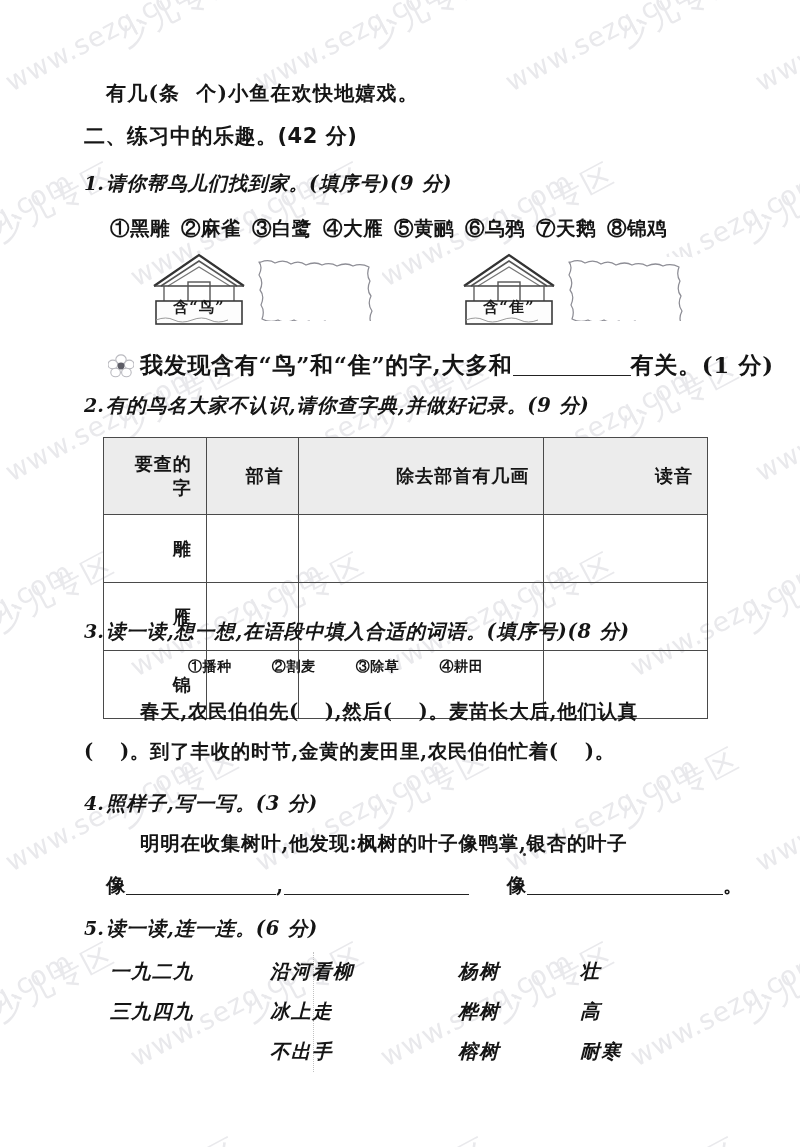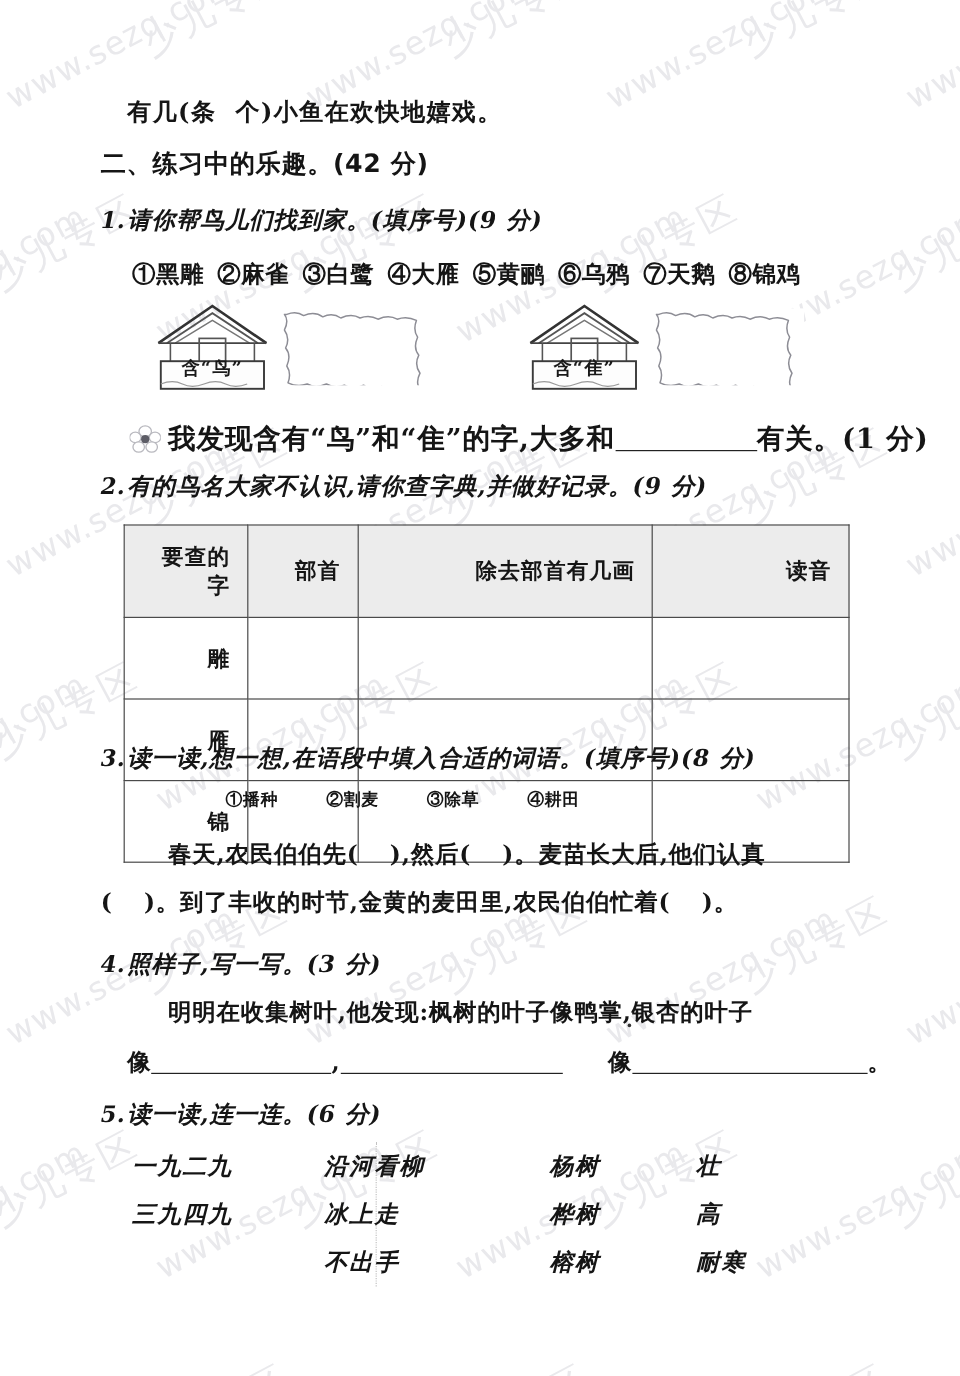--- a/index.html
+++ b/index.html
@@ -57,21 +57,21 @@
   #q1{top:170px;}
   #q1-opts{
     position:absolute;left:110px;top:215px;
     font-size:19.5px;font-weight:600;letter-spacing:.5px;
     white-space:nowrap;
   }
   #q1-opts span.opt{margin-right:11px;text-align:center;}
   #q1-opts span.opt:last-child{margin-right:0;}
 
   
-  #houses{position:absolute;left:66px;top:252px;width:640px;height:80px;}
+  #houses{position:absolute;left:88px;top:252px;width:640px;height:80px;}
   .house-group{position:absolute;top:0;height:80px;}
   .house{position:absolute;left:0;top:0;width:98px;height:74px;}
   .ansbox{
     position:absolute;top:5px;width:124px;height:64px;
     background:#fff;
   }
   .house-label{
     position:absolute;left:0;right:0;bottom:9px;
     text-align:center;font-size:15px;font-weight:700;
     letter-spacing:1px;color:#1a1a1a;

